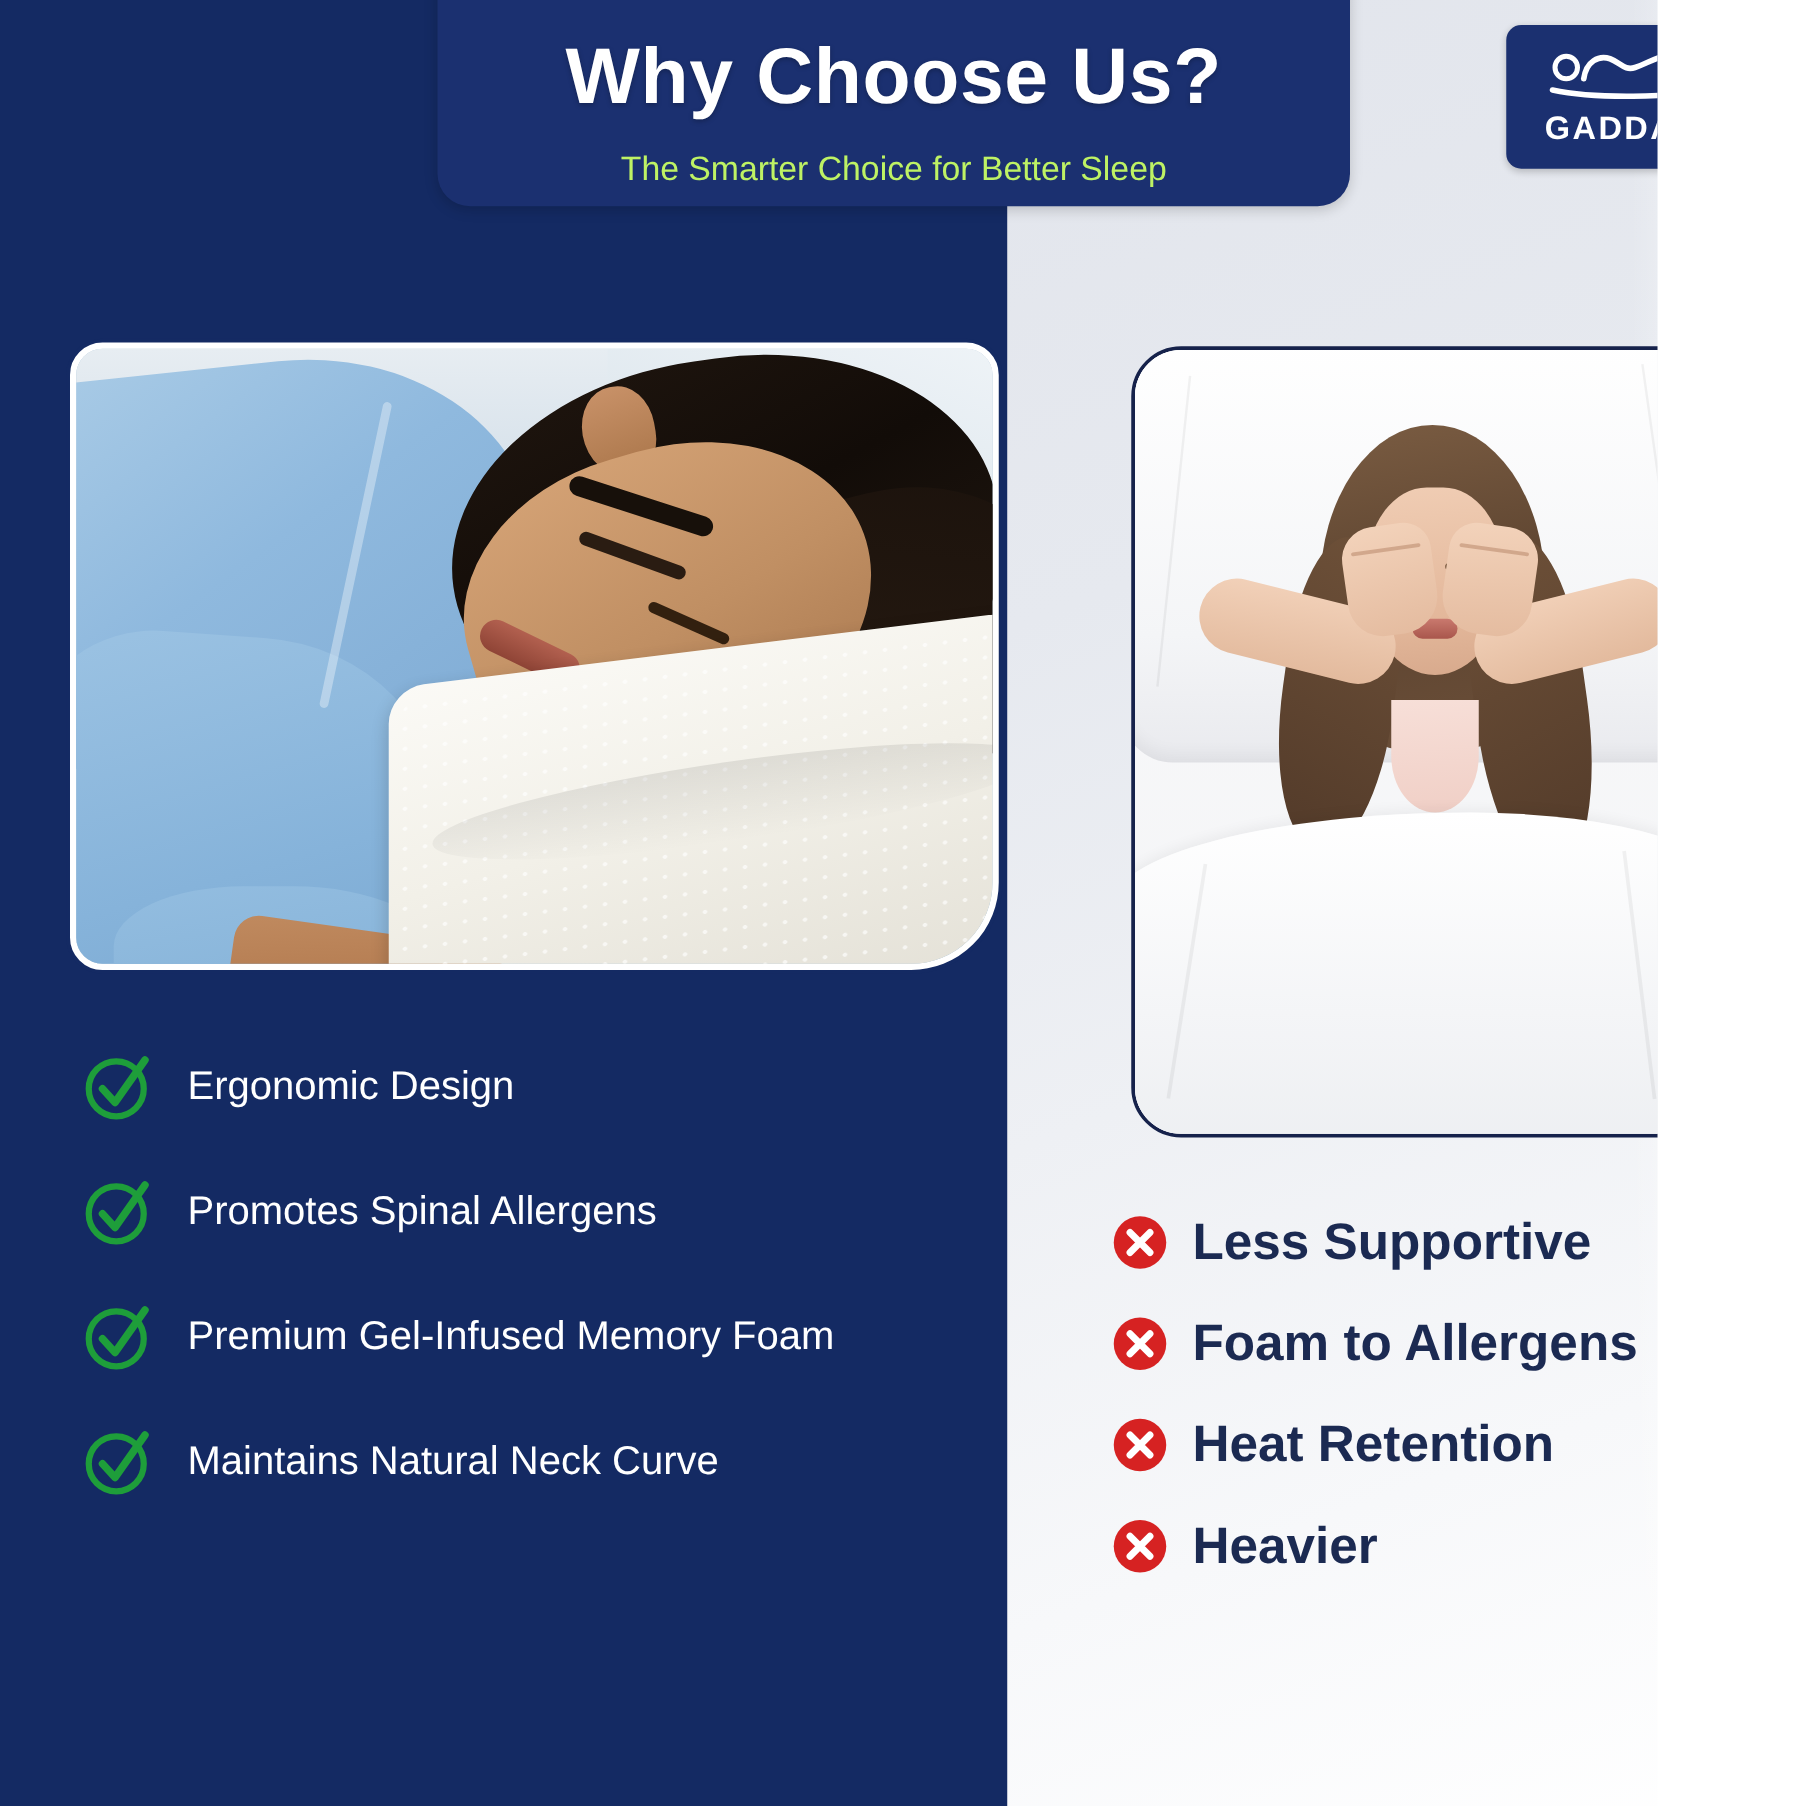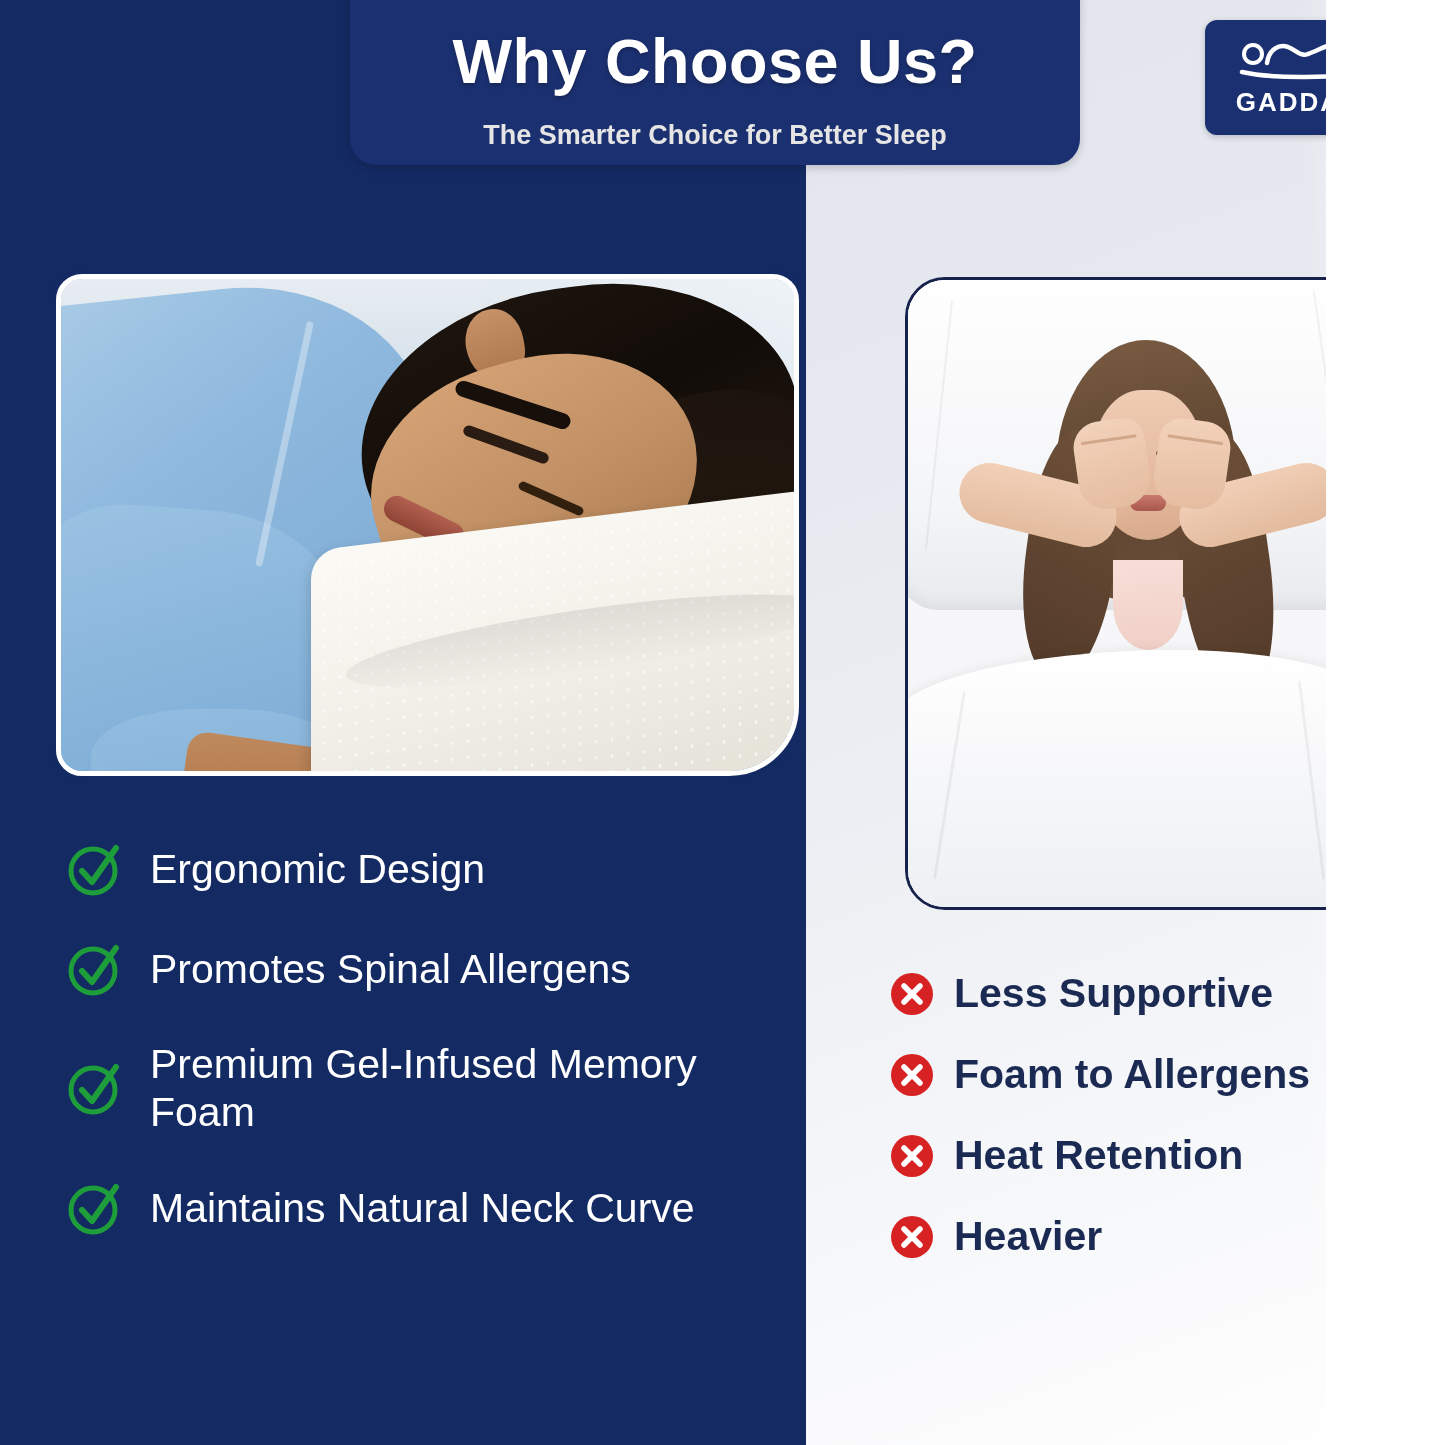--- a/index.html
+++ b/index.html
@@ -18,21 +18,21 @@
     background:linear-gradient(90deg,rgba(255,255,255,0) 0%,#ffffff 85%);}
 
   
   .banner{position:absolute;left:350px;top:-40px;width:730px;height:205px;
     background:#1b3070;border-radius:0 0 26px 26px;
     box-shadow:0 3px 10px rgba(0,0,0,.18);}
   .banner-title{position:absolute;left:0;right:0;top:70px;text-align:center;
     color:#ffffff;font-size:63px;font-weight:bold;letter-spacing:.5px;line-height:1;
     text-shadow:0 2px 4px rgba(0,0,0,.25);}
   .banner-sub{position:absolute;left:0;right:0;top:162px;text-align:center;
-    color:#e5e5e5;font-size:27px;font-weight:bold;line-height:1;}
+    color:#bef264;font-size:27px;font-weight:normal;line-height:1;}
 
   
   .logo{position:absolute;left:1205px;top:20px;width:218px;height:115px;
     background:#1b3070;border-radius:12px;box-shadow:0 2px 6px rgba(0,0,0,.2);
     display:flex;flex-direction:column;align-items:center;justify-content:center;}
   .logo-mark{width:160px;height:48px;display:block;}
   .logo-text{color:#ffffff;font-size:26px;font-weight:bold;letter-spacing:2px;margin-top:2px;}
 
   
   .photo-left{position:absolute;left:56px;top:274px;width:733px;height:492px;
@@ -145,21 +145,21 @@
     border-radius:60% 45% 0 0 / 80px 70px 0 0;box-shadow:0 -3px 10px rgba(0,0,0,.05);}
   .r-duvet:before{content:"";position:absolute;left:60px;top:40px;width:3px;height:190px;
     background:rgba(0,0,0,.05);transform:rotate(9deg);}
   .r-duvet:after{content:"";position:absolute;right:80px;top:30px;width:3px;height:200px;
     background:rgba(0,0,0,.05);transform:rotate(-7deg);}
 
   
   .pros{position:absolute;left:66px;top:840px;width:720px;}
   .pro-item{display:flex;align-items:center;margin-bottom:42px;}
   .pro-icon{flex:0 0 auto;width:58px;height:58px;margin-right:26px;}
-  .pro-text{color:#ffffff;font-size:41px;line-height:1.18;font-weight:normal;}
+  .pro-text{color:#ffffff;font-size:32px;line-height:1.18;font-weight:normal;}
 
   .cons{position:absolute;left:890px;top:970px;width:540px;}
   .con-item{display:flex;align-items:center;margin-bottom:34px;}
   .con-icon{flex:0 0 auto;width:44px;height:44px;margin-right:20px;}
   .con-text{color:#1b2a52;font-size:41px;line-height:1.15;font-weight:bold;}
 </style>
 </head>
 <body>
 
 <div id="stage">

